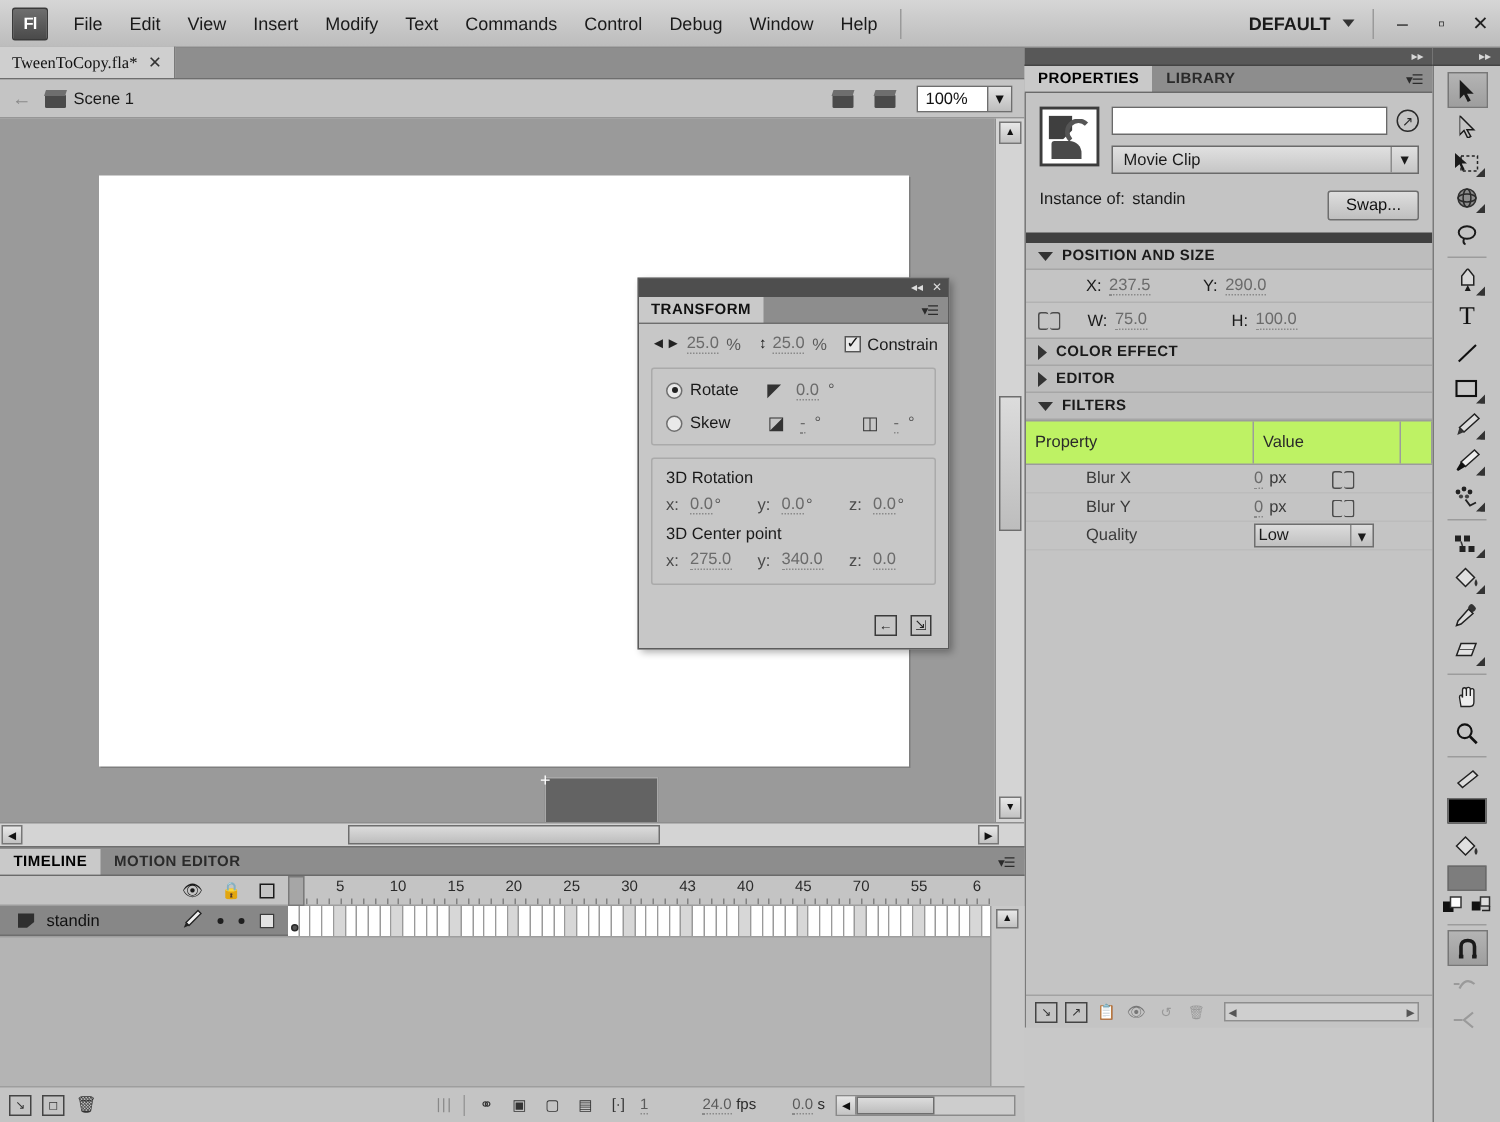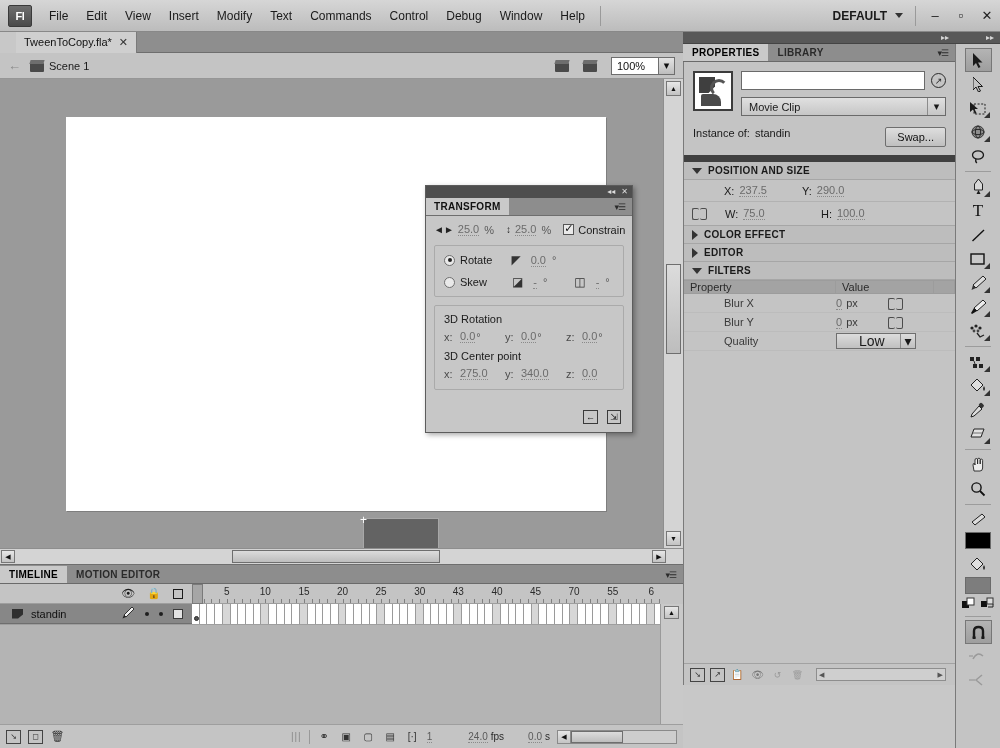--- a/index.html
+++ b/index.html
@@ -44,23 +44,23 @@
     width: 0; height: 0; border-left: 4px solid transparent;
     border-right: 4px solid transparent; border-top: 5px solid #333;
   }
   .win-btn {
     width: 26px; height: 24px; display: flex; align-items: center;
     justify-content: center; color: #222; font-size: 13px;
   }
 
   
   #tabbar {
-    position: absolute; left: 16px; top: 32px; width: 683px; height: 21px;
+    position: absolute; left: 0; top: 32px; width: 683px; height: 21px;
     background: #8e8e8e; border-bottom: 1px solid #6e6e6e;
-    display: flex; align-items: center;
+    display: flex; align-items: flex-end; font-family: Liberation Serif, serif;
   }
   #doc-tab {
     height: 21px; background: #cfcfcf; border-right: 1px solid #7a7a7a;
     display: flex; align-items: center; gap: 7px; padding: 0 8px;
     font-size: 11px; color: #111;
   }
   #doc-tab .x { font-size: 11px; color: #333; }
 
   
   #rp-tabstrip {
@@ -284,40 +284,40 @@
     width: 15px; height: 15px; margin-right: 18px; position: relative; flex: none;
   }
   .link-ico:before, .link-ico:after {
     content:''; position:absolute; width:6px; height:10px;
     border: 1.5px solid #4c4c4c; border-radius: 2px; top: 2px;
   }
   .link-ico:before { left: 0; border-right: none; }
   .link-ico:after { right: 0; border-left: none; }
   
   #filters-table-hdr {
-    display: flex; height: 14px; align-items: center;
-    background: #a3a3a3; border-bottom: 1px solid #9c9c9c;
+    display: flex; height: 30px; align-items: center;
+    background: #bef264; border-bottom: 1px solid #9c9c9c;
     border-top: 1px solid #9c9c9c;
   }
   #filters-table-hdr .col {
     height: 100%; display: flex; align-items: center; padding-left: 6px;
     color: #2a2a2a; border-right: 1px solid #9c9c9c;
   }
   .f-row {
     display: flex; align-items: center; height: 19px;
     border-bottom: 1px solid #bcbcbc; color: #3a3a3a;
   }
   .f-row .name { width: 152px; padding-left: 10px; }
   .f-row.child .name { padding-left: 40px; }
   .f-row .valcell { flex: 1; display: flex; align-items: center; gap: 8px; }
   .tri-sm { width:0;height:0;border-left:4px solid transparent;border-right:4px solid transparent;border-top:5px solid #333; margin-left: 10px; margin-right: 4px; }
   .qual-combo {
     width: 80px; height: 16px; background: linear-gradient(#dcdcdc,#c0c0c0);
     border: 1px solid #6e6e6e; display: flex; align-items: center;
-    padding-left: 22px; position: relative; font-size: 14px; color: #1a1a1a;
+    padding-left: 2px; position: relative; font-size: 11px; color: #1a1a1a;
   }
   .qual-combo .btn {
     position: absolute; right: 0; top: 0; bottom: 0; width: 15px;
     border-left: 1px solid #8a8a8a; display: flex; align-items: center; justify-content: center;
   }
   #filters-footer {
     position: absolute; left: 0; bottom: 0; width: 272px; height: 22px;
     background: #c4c4c4; border-top: 1px solid #a2a2a2;
     display: flex; align-items: center; gap: 5px; padding-left: 6px;
   }

